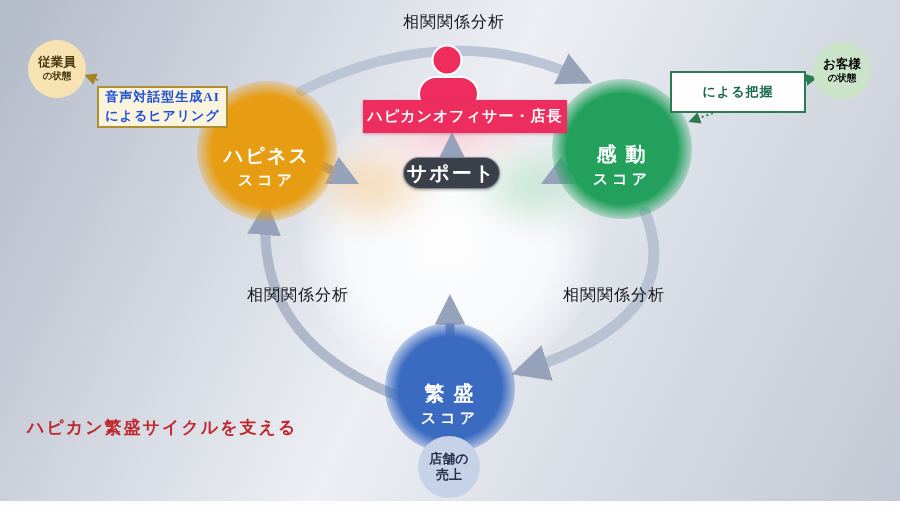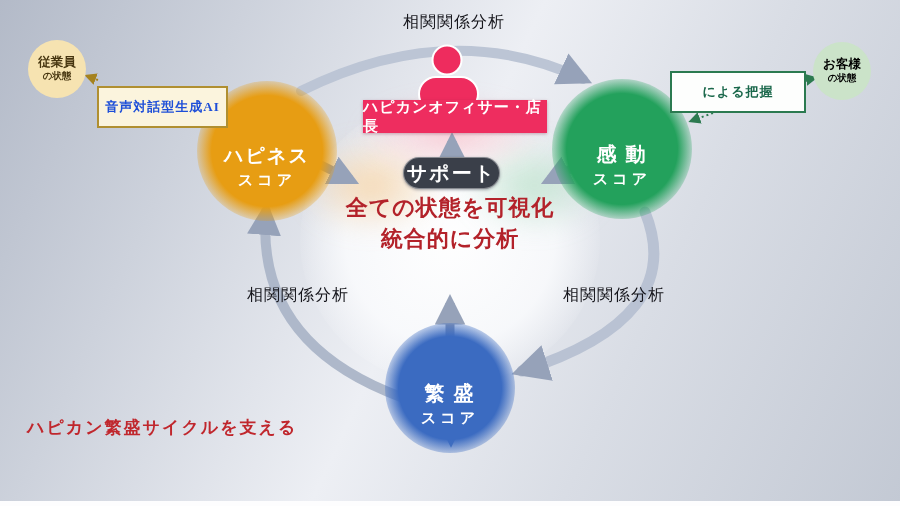--- a/index.html
+++ b/index.html
@@ -24,21 +24,21 @@
   .abs{position:absolute;z-index:3;}
   .jp-label{color:#15151b;font-size:16px;font-weight:normal;letter-spacing:1px;white-space:nowrap;}
   .node{position:absolute;z-index:3;border-radius:50%;display:flex;flex-direction:column;
     align-items:center;justify-content:center;color:#fff;font-weight:bold;text-align:center;}
   .node .nm{font-size:20px;letter-spacing:2px;white-space:nowrap;margin-top:31px;}
   .node .sb{font-size:15px;letter-spacing:4px;margin-top:2px;white-space:nowrap;text-align:right;}
   .sat{position:absolute;z-index:3;border-radius:50%;display:flex;flex-direction:column;
     align-items:center;justify-content:center;font-weight:bold;text-align:center;line-height:1.25;}
   .callout{position:absolute;z-index:3;display:flex;flex-direction:column;align-items:center;
     justify-content:center;font-weight:bold;text-align:center;font-size:13px;line-height:1.45;letter-spacing:1px;}
-  .officer-box{position:absolute;z-index:4;left:363px;top:100px;width:184px;height:33px;
+  .officer-box{position:absolute;z-index:4;left:363px;top:100px;width:204px;height:33px;
     background:#ee2d5f;color:#fff;display:flex;align-items:center;justify-content:center;
     font-size:15px;font-weight:bold;letter-spacing:1px;box-shadow:0 1px 3px rgba(120,30,60,.35);}
   .support-pill{position:absolute;z-index:4;left:403px;top:157px;width:95px;height:30px;
     background:#3a3f49;border:1px solid rgba(255,255,255,.4);border-radius:16px;color:#fff;
     display:flex;align-items:center;justify-content:center;font-size:20px;font-weight:bold;letter-spacing:2px;
     box-shadow:0 1px 3px rgba(40,45,60,.4);}
   .center-text{position:absolute;z-index:3;left:290px;top:193px;width:320px;text-align:center;
     color:#b3222a;font-size:22px;font-weight:bold;letter-spacing:1px;line-height:1.4;}
   .footer-lead{position:absolute;z-index:3;left:27px;top:416px;color:#c0272d;
     font-size:17px;font-weight:bold;letter-spacing:2px;white-space:nowrap;}
@@ -101,24 +101,20 @@
   <div class="abs jp-label" style="left:247px;top:285px;">相関関係分析</div>
   <div class="abs jp-label" style="left:563px;top:285px;">相関関係分析</div>
 
   <div class="officer-box">
     <span>ハピカンオフィサー・店長</span>
   </div>
   <div class="support-pill">
     <span>サポート</span>
   </div>
 
-  <div class="center-text">
-    <div>全ての状態を可視化</div>
-    <div>統合的に分析</div>
-  </div>
 
   <div class="node" style="left:197px;top:81px;width:140px;height:140px;
        background:radial-gradient(circle,#e79d13 0%,#e79d13 56%,rgba(231,157,19,0) 76%);">
     <div class="nm" style="font-size:19px;">ハピネス</div>
     <div class="sb">スコア</div>
   </div>
 
   <div class="node" style="left:552px;top:79px;width:140px;height:140px;
        background:radial-gradient(circle,#23a15c 0%,#23a15c 56%,rgba(35,161,92,0) 76%);">
     <div class="nm">感 動</div>
@@ -134,24 +130,29 @@
   <div class="sat" style="left:28px;top:40px;width:58px;height:58px;background:#f6e3b1;color:#46350f;">
     <div style="font-size:12.5px;">従業員</div>
     <div style="font-size:9.5px;">の状態</div>
   </div>
 
   <div class="sat" style="left:813px;top:42px;width:58px;height:58px;background:#cbe3c9;color:#000000;">
     <div style="font-size:12.5px;">お客様</div>
     <div style="font-size:9.5px;">の状態</div>
   </div>
 
+  <div class="sat" style="left:418px;top:436px;width:62px;height:62px;background:#c6d2e7;color:#26324e;">
+    <div style="font-size:13px;">店舗の</div>
+    <div style="font-size:13px;">売上</div>
+  </div>
 
   <div class="callout" style="left:97px;top:86px;width:127px;height:38px;
        background:#fbf4dd;border:2px solid #b08f30;color:#1d4ed8;">
     <div>音声対話型生成AI</div>
+    <div>によるヒアリング</div>
   </div>
 
   <div class="callout" style="left:670px;top:71px;width:132px;height:38px;
        background:#fdfefd;border:2px solid #2b7a50;color:#19674a;">
     <div>による把握</div>
   </div>
 
   <div class="footer-lead">ハピカン繁盛サイクルを支える</div>
 
   <div class="bottom-strip"></div>

